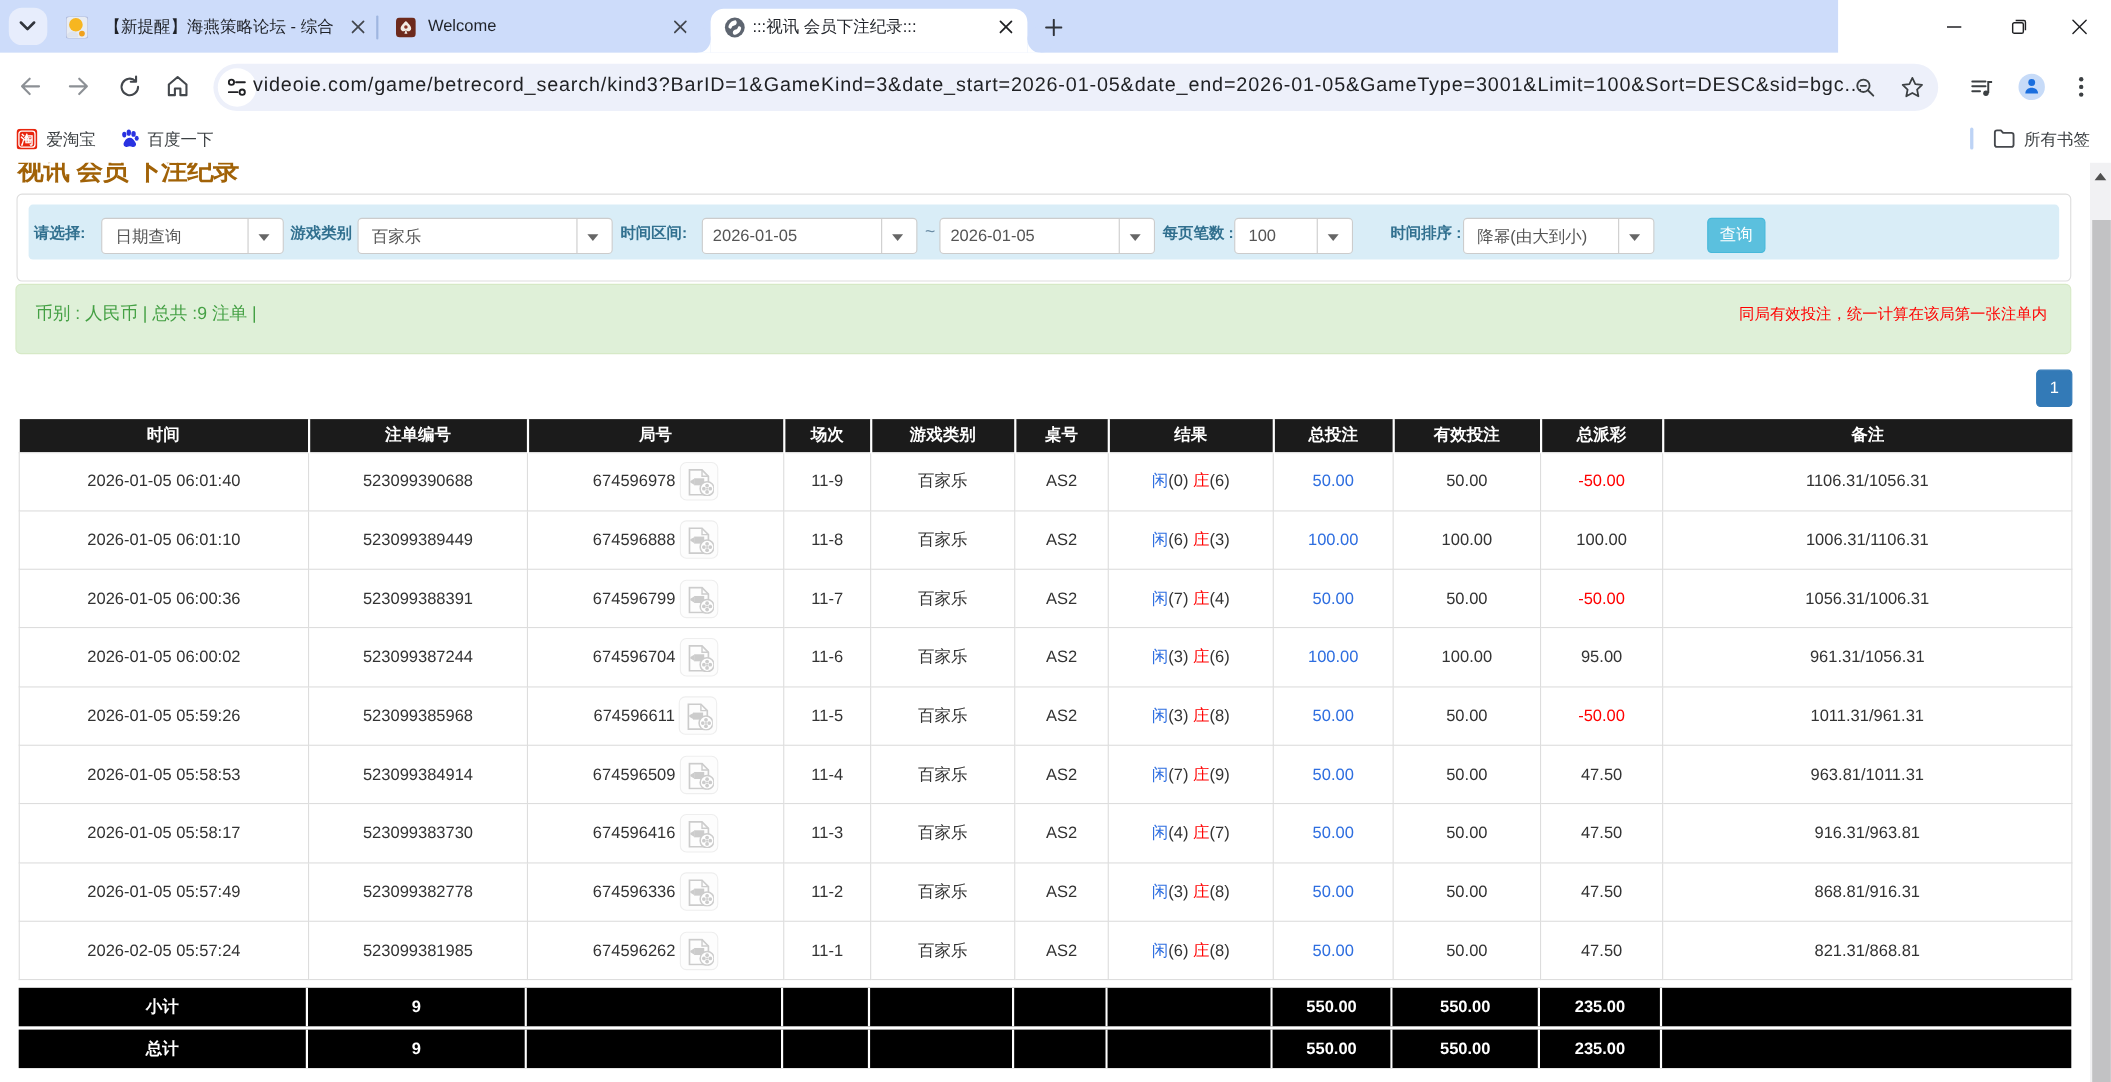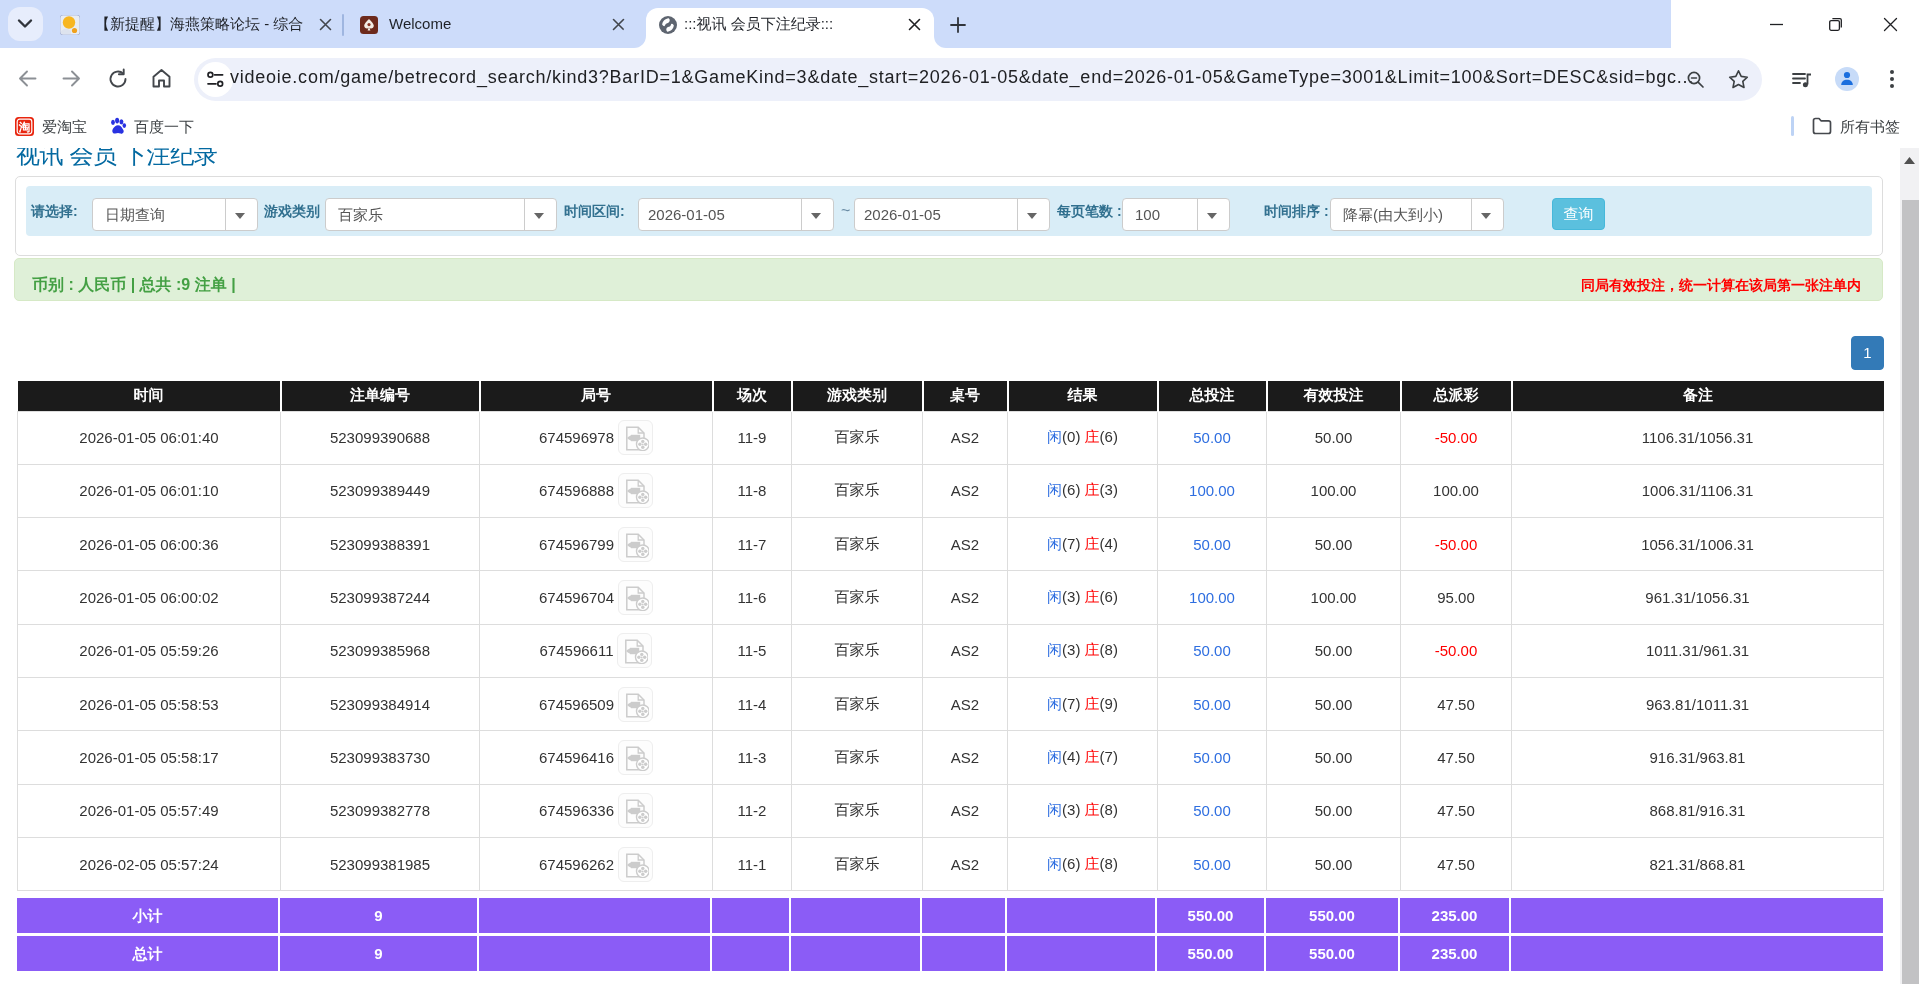--- a/index.html
+++ b/index.html
@@ -22,47 +22,47 @@
 #omnibox { left:194px; top:10px; width:1568px; height:43px; border-radius:22px; background:#edf0fa; }
 #chip { left:4px; top:4px; width:35px; height:35px; border-radius:18px; background:#fff; }
 #url { left:36px; top:9px; font-size:18px; color:#202124; letter-spacing:0.76px; }
 
 
 #bookmarks { left:0; top:102px; width:1919px; height:46px; background:#fff; }
 .bmtext { font-size:15px; color:#3c4043; }
 
 
 #page { left:0; top:148px; width:1902px; height:836px; background:#fff; overflow:hidden; }
-#pagetitle { left:16px; top:-9px; font-size:24px; color:#0369a1; font-weight:400; letter-spacing:-0.4px; }
+#pagetitle { left:16px; top:-9px; font-size:24px; color:#a16207; font-weight:700; letter-spacing:-0.4px; }
 #panel { left:15px; top:28px; width:1868px; height:80px; background:#fff; border:1px solid #ddd; border-radius:5px; }
 #filterbar { left:10px; top:9px; width:1846px; height:50px; background:#d9edf7; border-radius:4px; }
 .flabel { font-size:14px; font-weight:bold; color:#31708f; top:17px; white-space:nowrap; }
 .fsel { top:12px; height:33px; background:#fff; border:1px solid #ccc; border-radius:4px; }
 .fsel .arrowbox { position:absolute; right:0; top:0; bottom:0; width:32px; border-left:1px solid #ccc; }
 .fsel .arr { position:absolute; right:12px; top:14px; width:0; height:0; border-left:5px solid transparent; border-right:5px solid transparent; border-top:6px solid #666; }
 .fsel .txt { position:absolute; left:12px; top:7px; font-size:15px; color:#555; white-space:nowrap; }
 #qbtn { left:1526px; top:12px; width:53px; height:32px; background:#5bc0de; border:1px solid #46b8da; border-radius:4px; color:#fff; font-size:15px; text-align:center; line-height:30px; }
-#alert { left:14px; top:110px; width:1869px; height:43px; background:#dff0d8; border:1px solid #d6e9c6; border-radius:5px;font-weight:bold; }
+#alert { left:14px; top:110px; width:1869px; height:64px; background:#dff0d8; border:1px solid #d6e9c6; border-radius:5px; }
 #alert .g { position:absolute; left:17px; top:16px; font-size:16px; color:#44a044; }
 #alert .r { position:absolute; right:21px; top:18px; font-size:14px; color:#f00; }
 #pag1 { left:1851px; top:188px; width:33px; height:34px; background:#337ab7; border:1px solid #337ab7; border-radius:4px; color:#fff; font-size:15px; text-align:center; line-height:32px; }
 
 
 #tbl { left:17px; top:233px; width:1866px; }
 table { border-collapse:collapse; table-layout:fixed; width:1866px; }
 thead td { background:#1b1b1b; color:#fff; font-weight:bold; font-size:15px; text-align:center; height:30px; border-right:2px solid #fff; }
 thead td:last-child { border-right:none; }
 tbody td { font-size:15px; color:#333; text-align:center; height:53.33px; border:1px solid #ddd; }
 .blue { color:#2e6ee0; }
 .red { color:#f00; }
 .num { color:#333; }
 .gno { display:inline-block; vertical-align:middle; }
 .vicon { display:inline-block; vertical-align:middle; width:35px; height:35px; margin-left:4px; border:1px solid #eee; border-radius:6px; background:#fdfdfd; position:relative; }
 .frow { left:17px; width:1866px; height:35px; display:flex; }
-.frow .c { background:#8b5cf6; color:#fff; font-size:15px; font-weight:bold; text-align:center; line-height:35px; border-right:2px solid #fff; height:35px; }
+.frow .c { background:#000000; color:#fff; font-size:15px; font-weight:bold; text-align:center; line-height:35px; border-right:2px solid #fff; height:35px; }
 .frow .c:last-child { border-right:none; }
 
 
 #scroll { left:1900px; top:148px; width:19px; height:836px; background:#f1f1f3; }
 #thumb { left:2px; top:52px; width:17px; height:784px; background:#c2c2c4; }
 </style>
 </head>
 <body>
 <div class="abs" id="tabstrip">
   <div class="abs" id="chevbtn">

